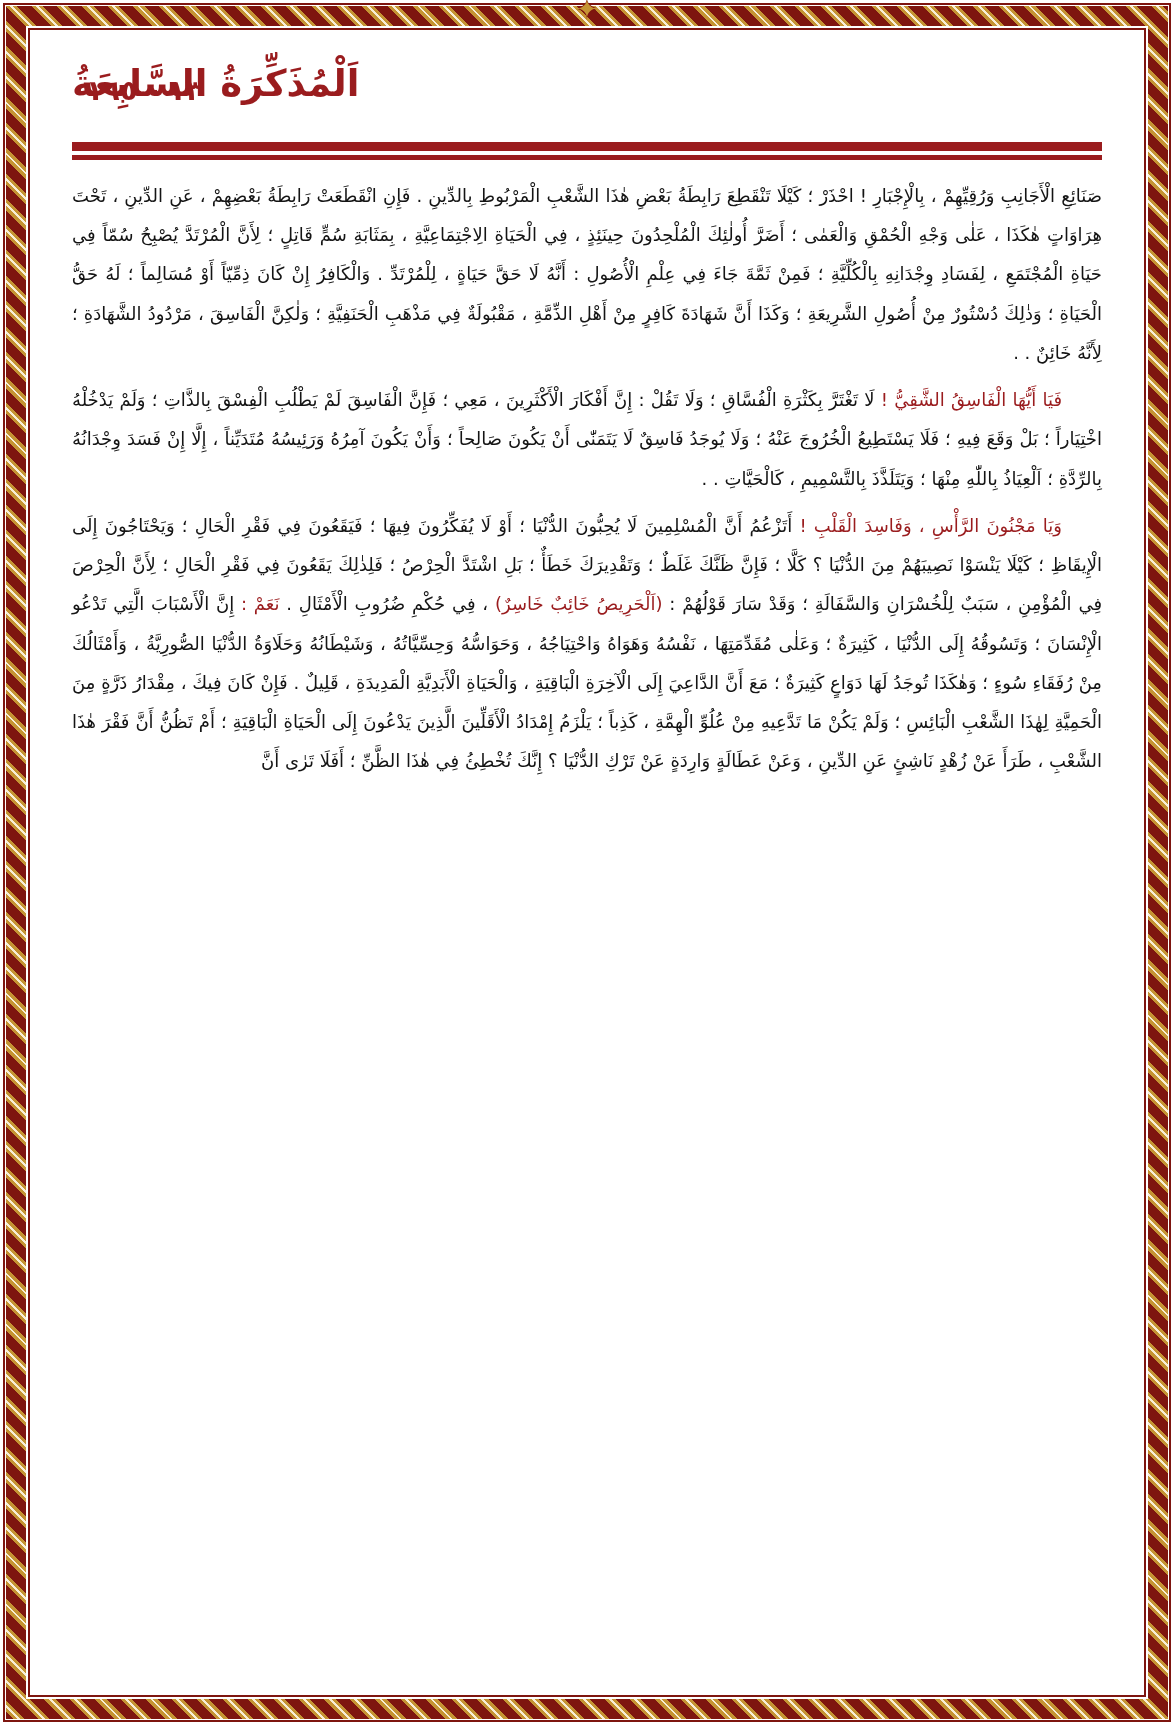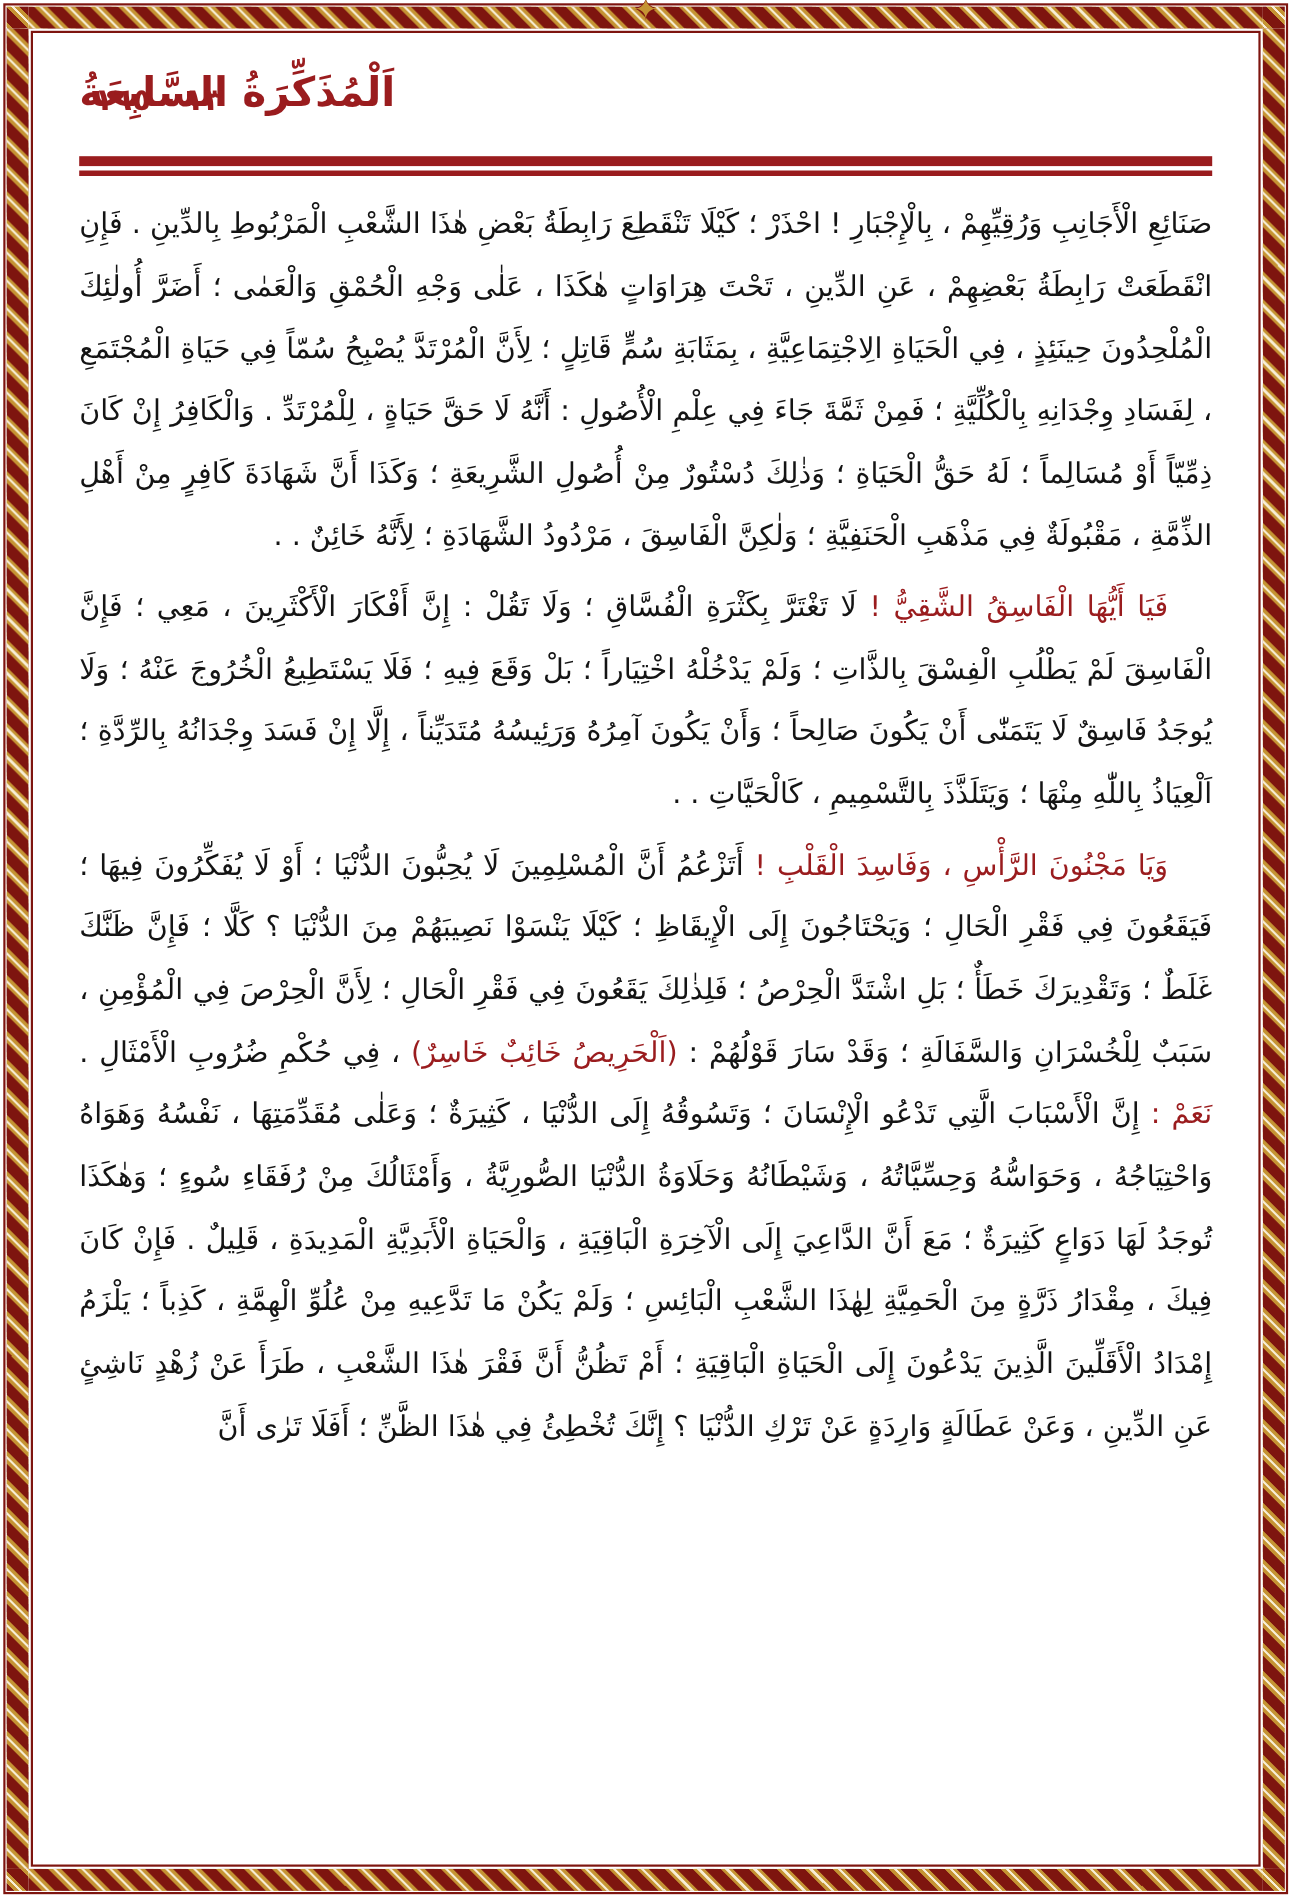--- a/index.html
+++ b/index.html
@@ -61,21 +61,21 @@
   }
   .rule {
     height: 4px;
     border-top: 9px solid #9a1c1e;
     border-bottom: 5px solid #9a1c1e;
     margin-top: 10px;
   }
   .body-text {
     direction: rtl;
     text-align: justify;
-    font-size: 26px;
+    font-size: 18px;
     line-height: 2.18;
     color: #141414;
     margin-top: 16px;
   }
   .body-text p { margin: 0 0 8px 0; }
   .body-text p.indent { text-indent: 40px; }
   .red { color: #9a1c1e; font-weight: normal; }
 </style>
 </head>
 <body>

